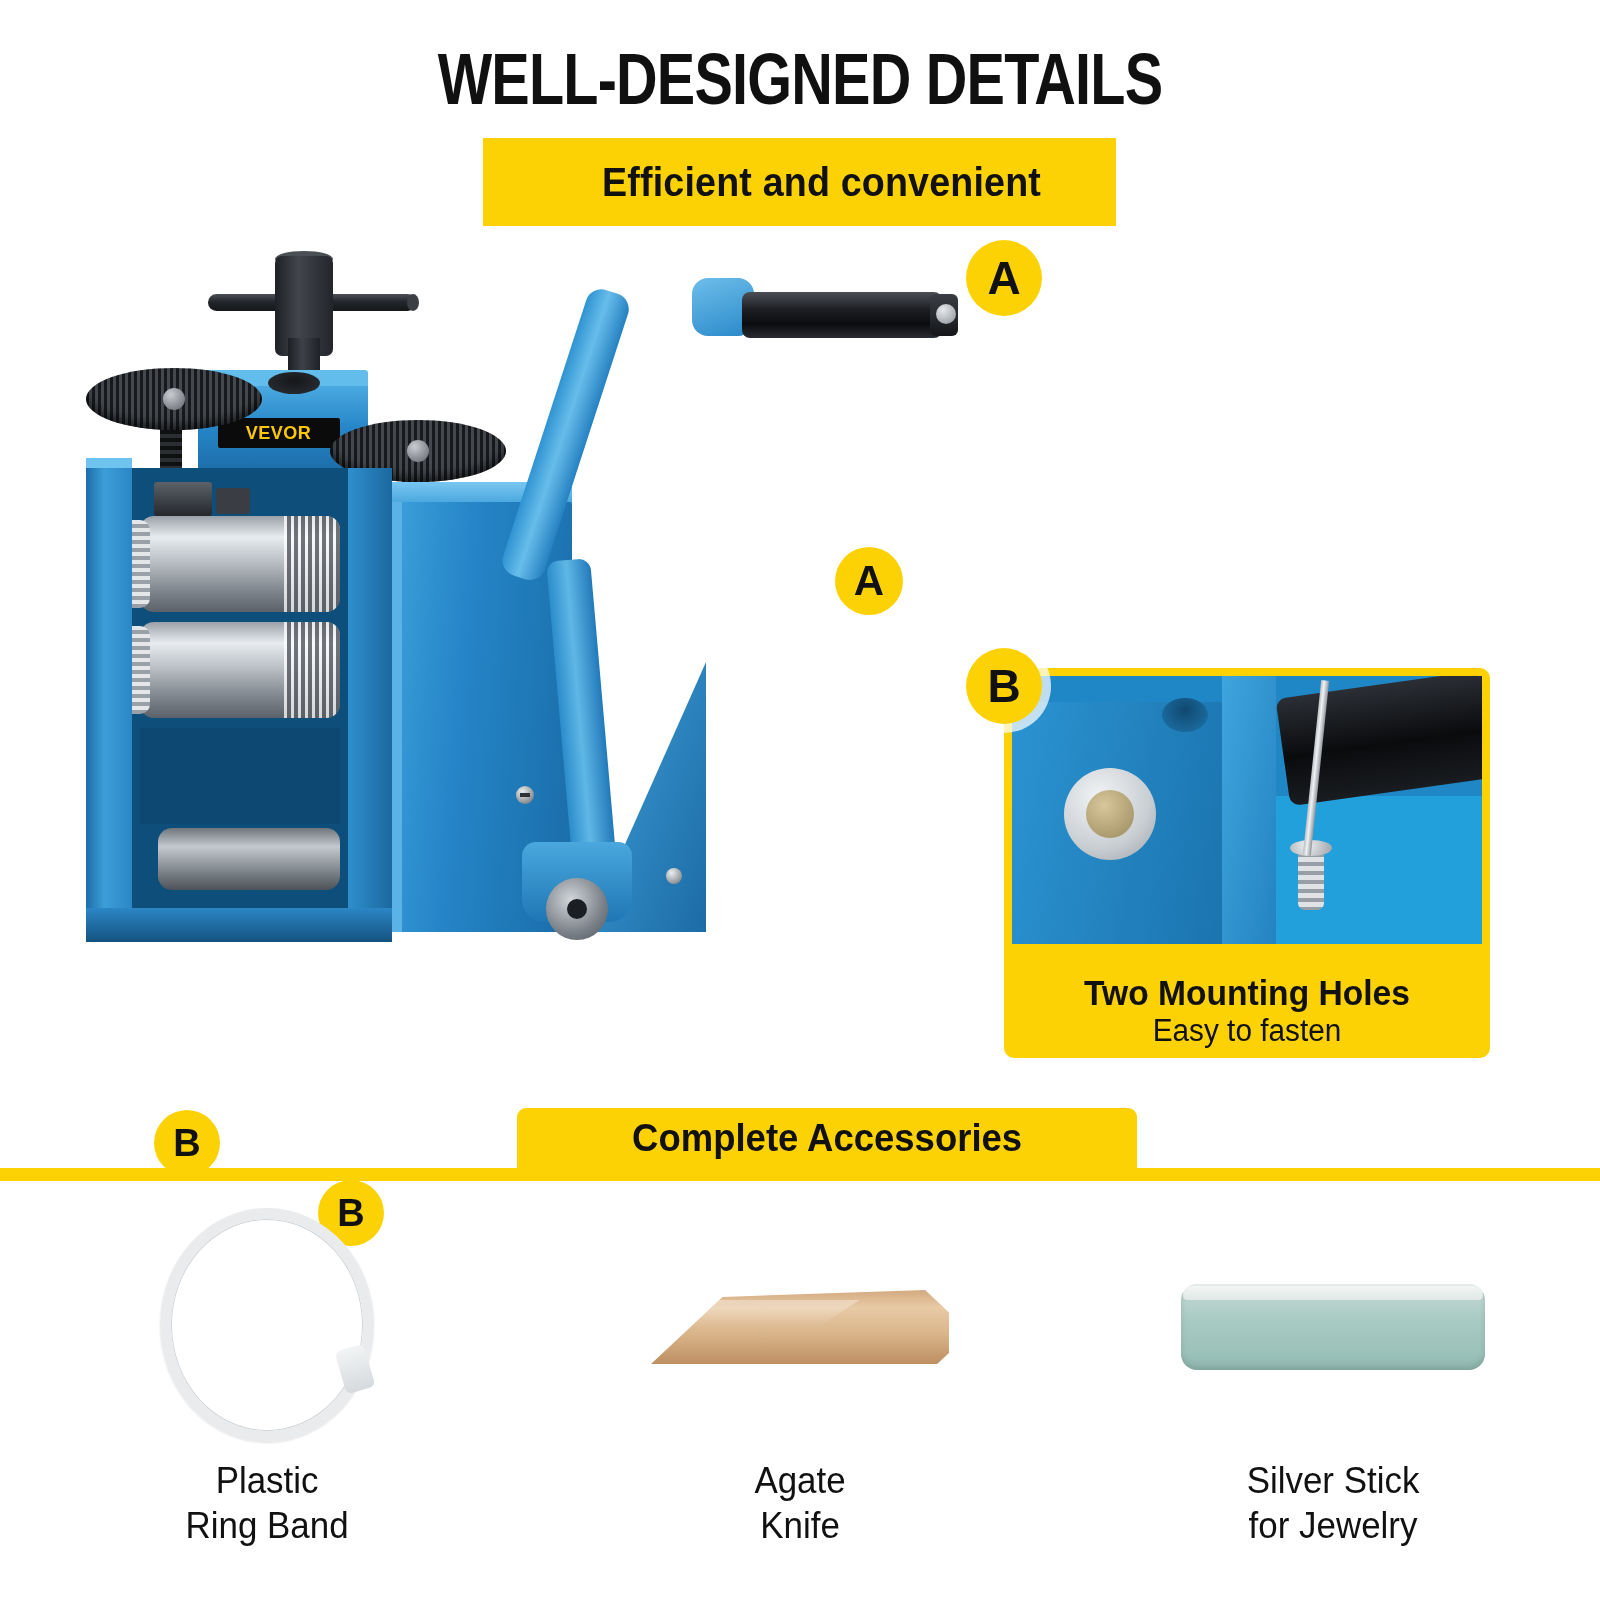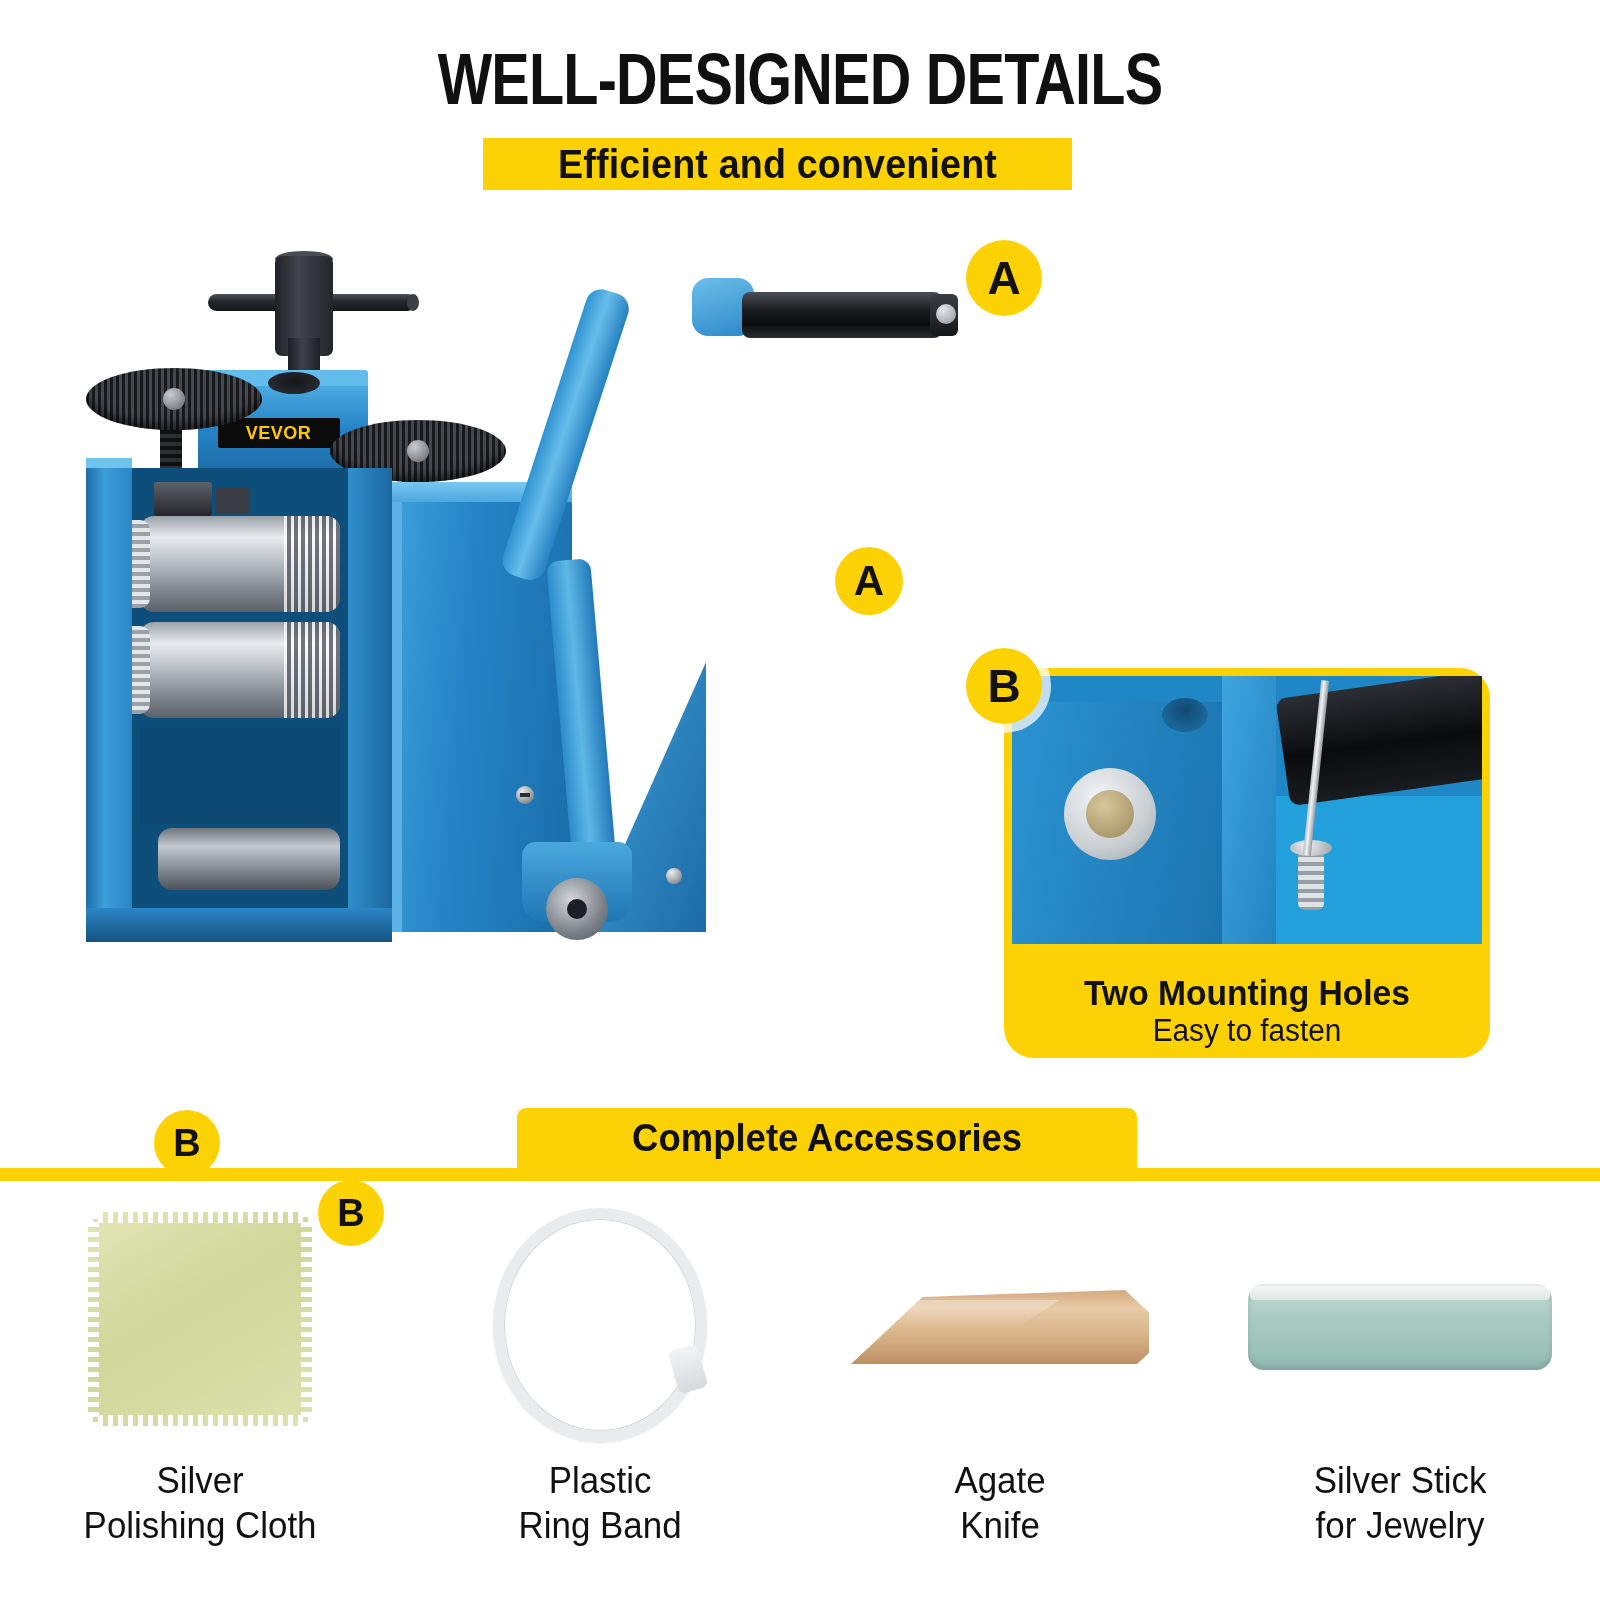--- a/index.html
+++ b/index.html
@@ -14,22 +14,22 @@
 
   
   .main-title{
     position:absolute;left:0;top:38px;width:1600px;text-align:center;
     font-family:"Liberation Sans Narrow","Liberation Sans",sans-serif;
     font-weight:bold;font-size:72px;letter-spacing:-1px;color:#101010;
     transform:scaleX(.80);transform-origin:50% 50%;
     white-space:nowrap;
   }
   .subtitle-band{
-    position:absolute;left:483px;top:138px;width:589px;height:52px;
-    background:#FCD204;display:flex;align-items:center;justify-content:center;
+    position:absolute;left:483px;top:138px;width:589px;height:88px;
+    background:#FCD204;display:flex;align-items:center;justify-content:center;padding-left:44px;
   }
   .subtitle-band span{
     font-size:40px;font-weight:bold;color:#111;letter-spacing:.2px;
     transform:scaleX(.94);transform-origin:50% 50%;white-space:nowrap;
   }
 
   
   .product{position:absolute;left:30px;top:230px;width:700px;height:840px;}
 
   .pp{position:absolute;}
@@ -151,21 +151,21 @@
 
   
   .panel{position:absolute;background:#FCD204;border-radius:10px;}
   .panel-photo{position:absolute;left:8px;top:8px;right:8px;background:#E4E4E6;overflow:hidden;}
   .panel-cap{position:absolute;left:0;right:0;bottom:0;text-align:center;padding-bottom:10px;}
   .cap-title{font-size:35px;font-weight:bold;color:#111;line-height:1.12;transform:scaleX(.96);}
   .cap-sub{font-size:31px;color:#111;line-height:1.14;transform:scaleX(.96);}
 
   #panel-a{left:1004px;top:264px;width:486px;height:354px;}
   #panel-a .panel-photo{height:252px;}
-  #panel-b{left:1004px;top:668px;width:486px;height:390px;border-radius:30px;}
+  #panel-b{left:1004px;top:668px;width:486px;height:390px;}
   #panel-b .panel-photo{height:268px;}
 
   #badge-a-panel{left:966px;top:240px;width:76px;height:76px;font-size:46px;}
   #badge-b-panel{left:966px;top:648px;width:76px;height:76px;font-size:46px;}
 
   
   .pa-arm{position:absolute;left:110px;top:18px;width:66px;height:236px;
     background:linear-gradient(95deg,#74c3ee,#2f93d2 55%,#2a85c2);border-radius:6px 6px 0 0;}
   .pa-arm:before{content:"";position:absolute;left:14px;top:52px;width:22px;height:30px;border-radius:50%;
     background:#1b4e74;}
@@ -355,34 +355,20 @@
   </div>
   <div class="badge" id="badge-b-panel">B</div>
 
   <div class="acc-band">
     <span>Complete Accessories</span>
   </div>
   <div class="acc-rule"></div>
 
   <div class="acc-grid">
 
-    <div class="acc-item">
-      <div class="acc-art">
-        <div class="cloth">
-          <div class="cloth-zig-t"></div>
-            <div class="cloth-zig-b"></div>
-          <div class="cloth-zig-l"></div>
-            <div class="cloth-zig-r"></div>
-        </div>
-      </div>
-      <div class="acc-label">
-        <div>Silver</div>
-        <div>Polishing Cloth</div>
-      </div>
-    </div>
 
     <div class="acc-item">
       <div class="acc-art">
         <div class="ring">
             <div class="ring-clasp"></div>
           </div>
       </div>
       <div class="acc-label">
         <div>Plastic</div>
         <div>Ring Band</div>

